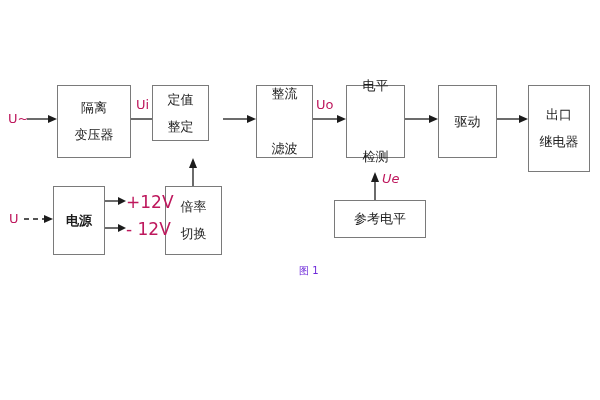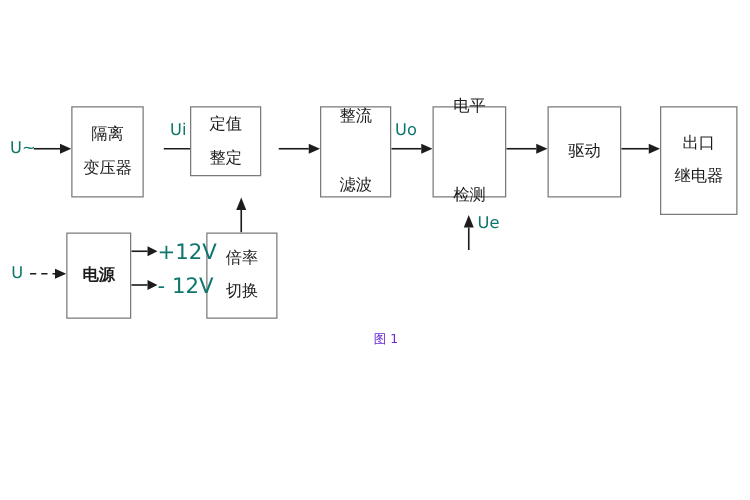--- a/index.html
+++ b/index.html
@@ -22,21 +22,21 @@
     justify-content:center;
     color:#1c1c1c;
     font-size:13px;
     line-height:1.05;
   }
   .box .ln{display:block;white-space:nowrap;}
   .box.two .ln:first-child{margin-bottom:13px;}
 
   .lbl{
     position:absolute;
-    color:#0f766e;
+    color:#be185d;
     font-size:13px;
     white-space:nowrap;
     line-height:1;
   }
   .lbl.sm{font-size:17px;}
 
   .caption{
     position:absolute;
     color:#6d28d9;
     font-size:10px;
@@ -86,21 +86,21 @@
     <line x1="105" y1="228" x2="118" y2="228"></line>
     <polygon points="118,224 126,228 118,232"></polygon>
 
     <line x1="193" y1="186" x2="193" y2="168"></line>
     <polygon points="189,168 193,158 197,168"></polygon>
 
     <line x1="375" y1="200" x2="375" y2="182"></line>
     <polygon points="371,182 375,172 379,182"></polygon>
   </svg>
 
-  <div class="box two" style="left:57px;top:85px;width:58px;height:73px;">
+  <div class="box two" style="left:57px;top:85px;width:74px;height:73px;">
     <span class="ln">隔离</span>
     <span class="ln">变压器</span>
   </div>
 
   <div class="box two" style="left:152px;top:85px;width:57px;height:56px;">
     <span class="ln">定值</span>
     <span class="ln">整定</span>
   </div>
 
   <div class="box two" style="left:256px;top:85px;width:57px;height:73px;gap:28px;">
@@ -124,30 +124,33 @@
 
   <div class="box" style="left:53px;top:186px;width:52px;height:69px;font-weight:bold;">
     <span class="ln">电源</span>
   </div>
 
   <div class="box two" style="left:165px;top:186px;width:57px;height:69px;">
     <span class="ln">倍率</span>
     <span class="ln">切换</span>
   </div>
 
+  <div class="box" style="left:334px;top:200px;width:92px;height:38px;">
+    <span class="ln">参考电平</span>
+  </div>
 
   <div class="lbl" style="left:8px;top:112px;">U~</div>
 
   <div class="lbl" style="left:9px;top:212px;">U</div>
 
   <div class="lbl" style="left:136px;top:98px;">Ui</div>
 
   <div class="lbl" style="left:316px;top:98px;">Uo</div>
 
-  <div class="lbl" style="left:382px;top:172px;">Ue</div>
+  <div class="lbl" style="left:382px;top:172px;font-style:italic;">Ue</div>
 
   <div class="lbl sm" style="left:126px;top:194px;">+12V</div>
 
   <div class="lbl sm" style="left:126px;top:221px;">- 12V</div>
 
   <div class="caption" style="left:299px;top:264px;">图 1</div>
 
 </div>
 
 </body></html>

